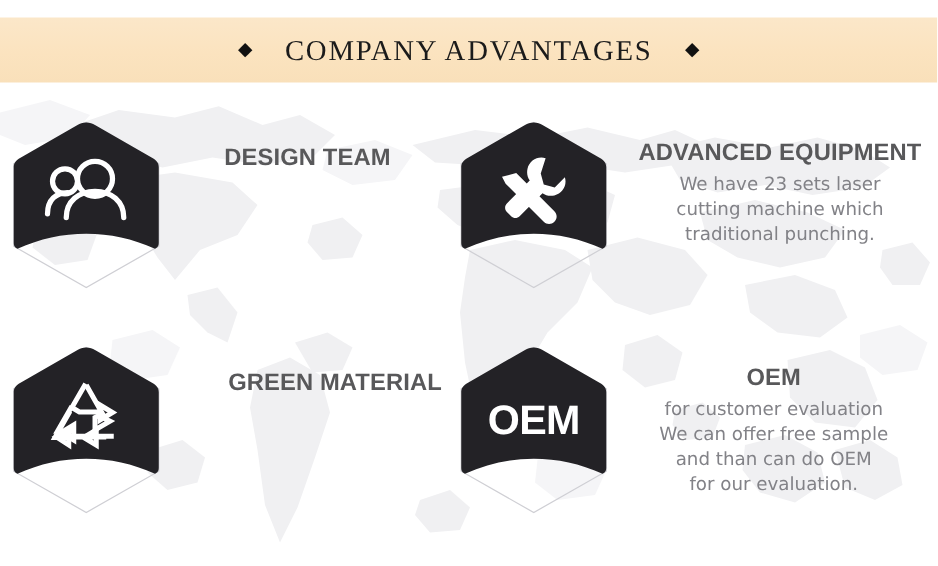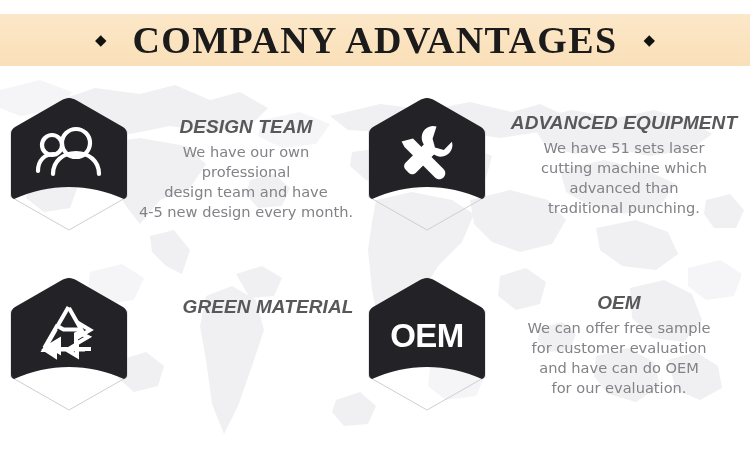--- a/index.html
+++ b/index.html
@@ -40,26 +40,25 @@
     justify-content: center;
   }
   .header-inner {
     display: flex;
     align-items: center;
     justify-content: center;
     gap: 26px;
   }
   .header-title {
     font-family: "Liberation Serif", serif;
-    font-size: 38px;
+    font-size: 23px;
     letter-spacing: 1.4px;
     color: #1b1b1b;
     white-space: nowrap;
     line-height: 1;
-    font-weight: bold;
   }
   .diamond {
     font-size: 15px;
     color: #111111;
     line-height: 1;
     display: inline-block;
     transform: translateY(-1px);
   }
 
   
@@ -131,21 +130,20 @@
   }
   .card-title {
     font-family: "Liberation Sans", sans-serif;
     font-weight: bold;
     font-size: 19px;
     color: #58585a;
     letter-spacing: 0.1px;
     line-height: 1.15;
     margin: 0 0 4px 0;
     white-space: nowrap;
-    font-style: italic;
   }
   .card-body {
     font-family: "DejaVu Sans", sans-serif;
     font-size: 14.6px;
     color: #828287;
     line-height: 1.38;
     margin: 0;
   }
   .card-body div { white-space: nowrap; }
 
@@ -220,26 +218,20 @@
               <circle cx="41" cy="17" r="14"></circle>
               <path d="M18 48 C18 35 28 27 41 27 C54 27 64 35 64 48"></path>
               <circle cx="17" cy="19" r="10"></circle>
               <path d="M3 45 C3 34 10 28 19 28"></path>
             </g>
           </svg>
         </div>
       </div>
       <div class="card-text">
         <div class="card-title">DESIGN TEAM</div>
-        <div class="card-body">
-          <div>We have our own</div>
-          <div>professional</div>
-          <div>design team and have</div>
-          <div>4-5 new design every month.</div>
-        </div>
       </div>
     </div>
 
     <div class="card card-r1c2">
       <div class="hex-wrap">
         <svg class="hex-outline" viewBox="0 0 118 134" aria-hidden="true">
           <path d="M59 1 L117 34 L117 100 L59 133 L1 100 L1 34 Z" fill="none" stroke="#cfcfd4" stroke-width="1"></path>
         </svg>
         <svg class="hex-dark" viewBox="0 0 118 134" aria-hidden="true">
           <path d="M59 1 C62 1 64 2 66 3 L113 30 C116 32 117 34 117 37 L117 97 C117 100 116 101 114 102 C96 94 78 90 59 90 C40 90 22 94 4 102 C2 101 1 100 1 97 L1 37 C1 34 2 32 5 30 L52 3 C54 2 56 1 59 1 Z" fill="#232226"></path>
@@ -249,23 +241,22 @@
             <g fill="#ffffff">
               <path d="M41.5 3.5 C35 1.5 28.5 5.5 27 12 C26.2 15.5 27 18.8 28.8 21.4 L10.5 39.7 C8.6 41.6 8.6 44.6 10.5 46.5 L13.9 49.9 C15.8 51.8 18.8 51.8 20.7 49.9 L39 31.6 C41.6 33.4 45 34.2 48.5 33.3 C55 31.7 58.9 25.2 56.9 18.8 L48.8 26.9 L40 24.5 L37.6 15.7 Z"></path>
               <path d="M6.6 18.4 L18 15.4 L48.5 45.9 C50.9 48.3 50.9 52 48.5 54.4 C46.1 56.8 42.4 56.8 40 54.4 L9.5 23.9 Z"></path>
             </g>
           </svg>
         </div>
       </div>
       <div class="card-text">
         <div class="card-title">ADVANCED EQUIPMENT</div>
         <div class="card-body">
-          <div>We have 51 sets laser</div>
+          <div>We have 23 sets laser</div>
           <div>cutting machine which</div>
-          <div>advanced than</div>
           <div>traditional punching.</div>
         </div>
       </div>
     </div>
 
     <div class="card card-r2c1">
       <div class="hex-wrap">
         <svg class="hex-outline" viewBox="0 0 118 134" aria-hidden="true">
           <path d="M59 1 L117 34 L117 100 L59 133 L1 100 L1 34 Z" fill="none" stroke="#cfcfd4" stroke-width="1"></path>
         </svg>
@@ -298,22 +289,22 @@
         <svg class="hex-dark" viewBox="0 0 118 134" aria-hidden="true">
           <path d="M59 1 C62 1 64 2 66 3 L113 30 C116 32 117 34 117 37 L117 97 C117 100 116 101 114 102 C96 94 78 90 59 90 C40 90 22 94 4 102 C2 101 1 100 1 97 L1 37 C1 34 2 32 5 30 L52 3 C54 2 56 1 59 1 Z" fill="#232226"></path>
         </svg>
         <div class="hex-icon">
           <span class="hex-text">OEM</span>
         </div>
       </div>
       <div class="card-text">
         <div class="card-title">OEM</div>
         <div class="card-body">
+          <div>for customer evaluation</div>
           <div>We can offer free sample</div>
-          <div>for customer evaluation</div>
-          <div>and have can do OEM</div>
+          <div>and than can do OEM</div>
           <div>for our evaluation.</div>
         </div>
       </div>
     </div>
 
   </div>
 </div>
 
 </body></html>

